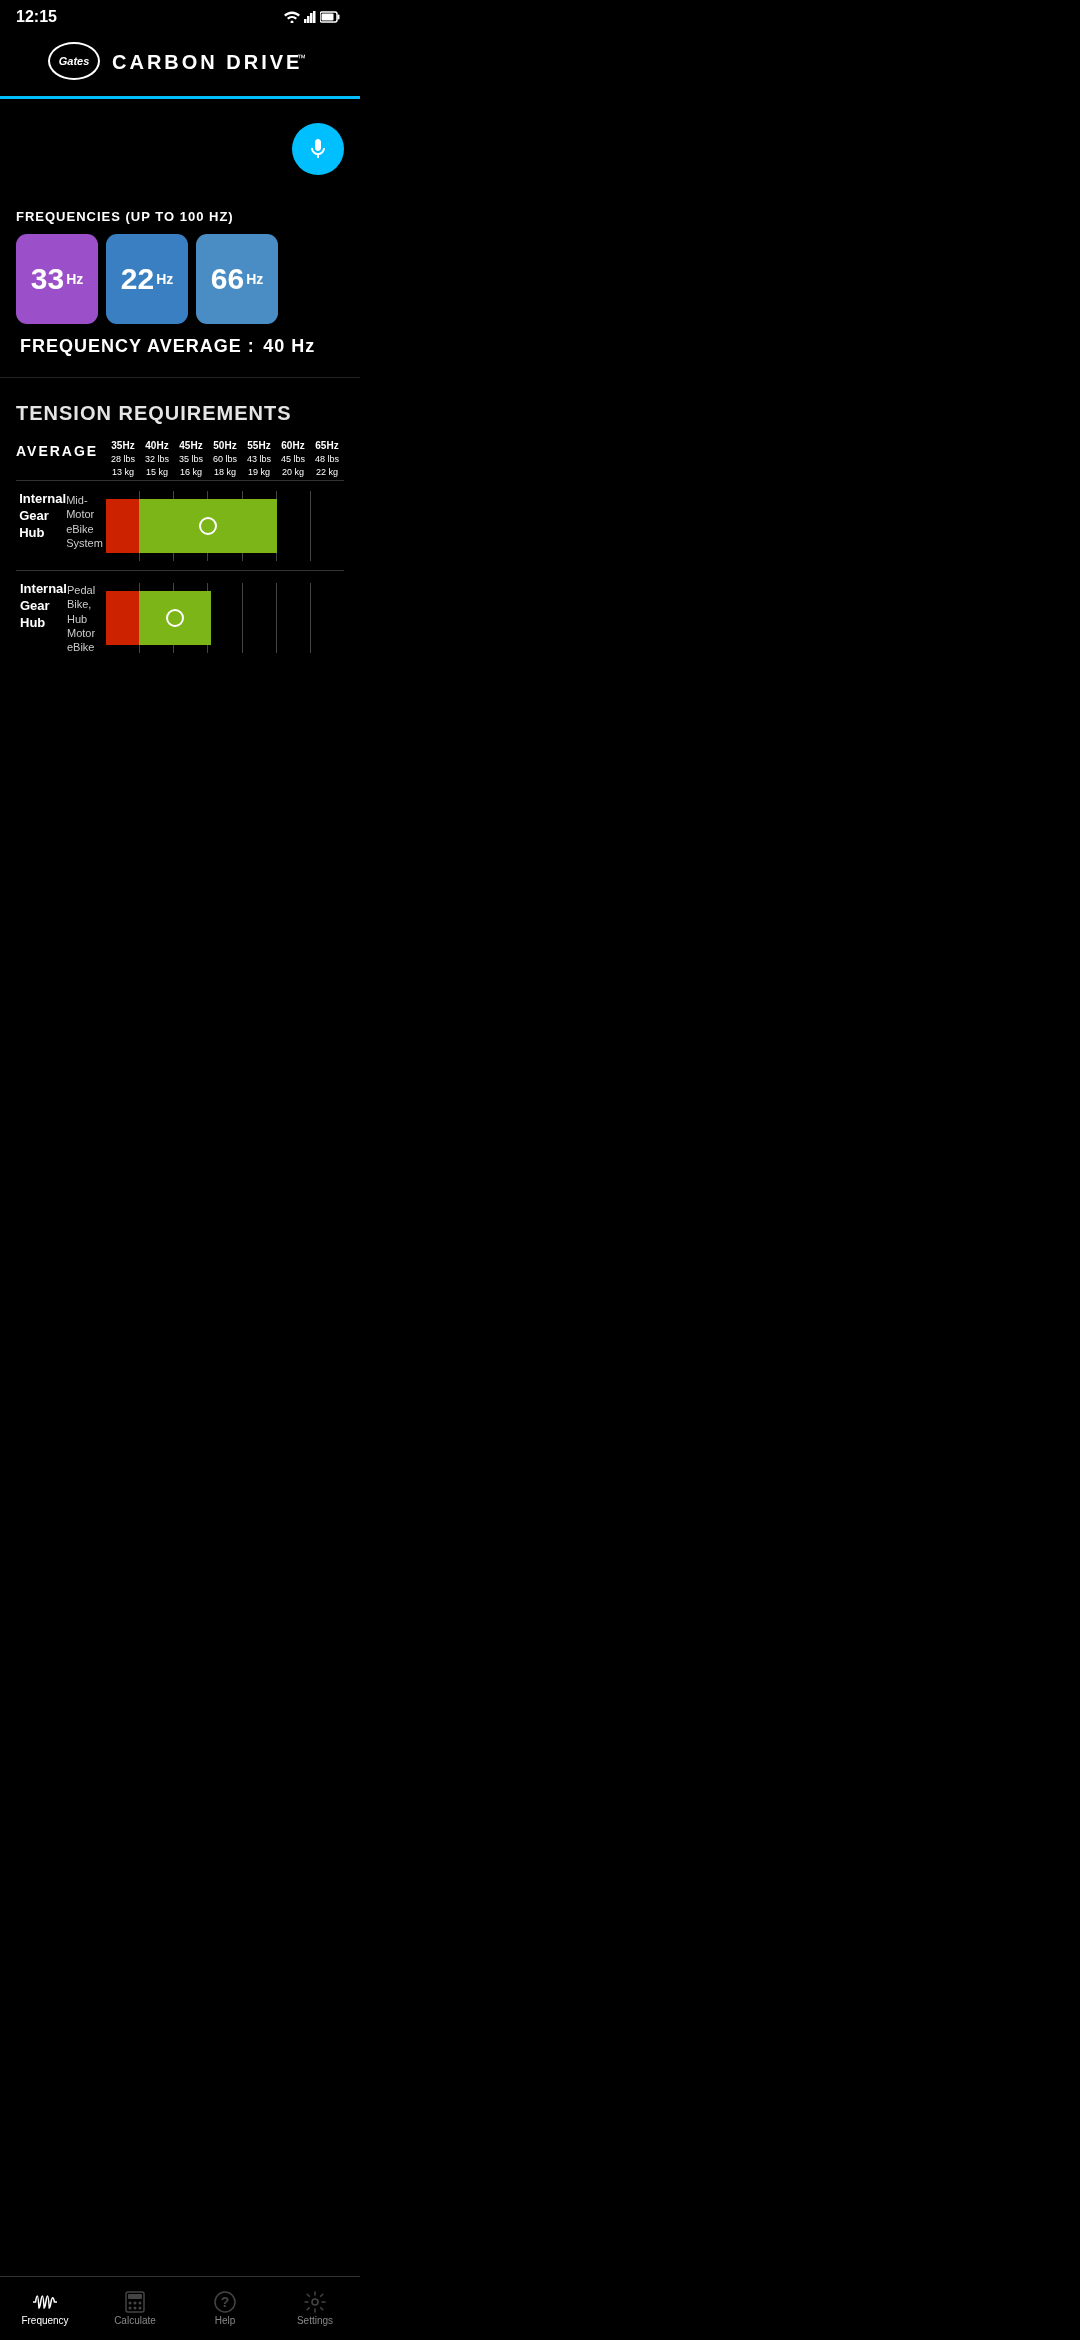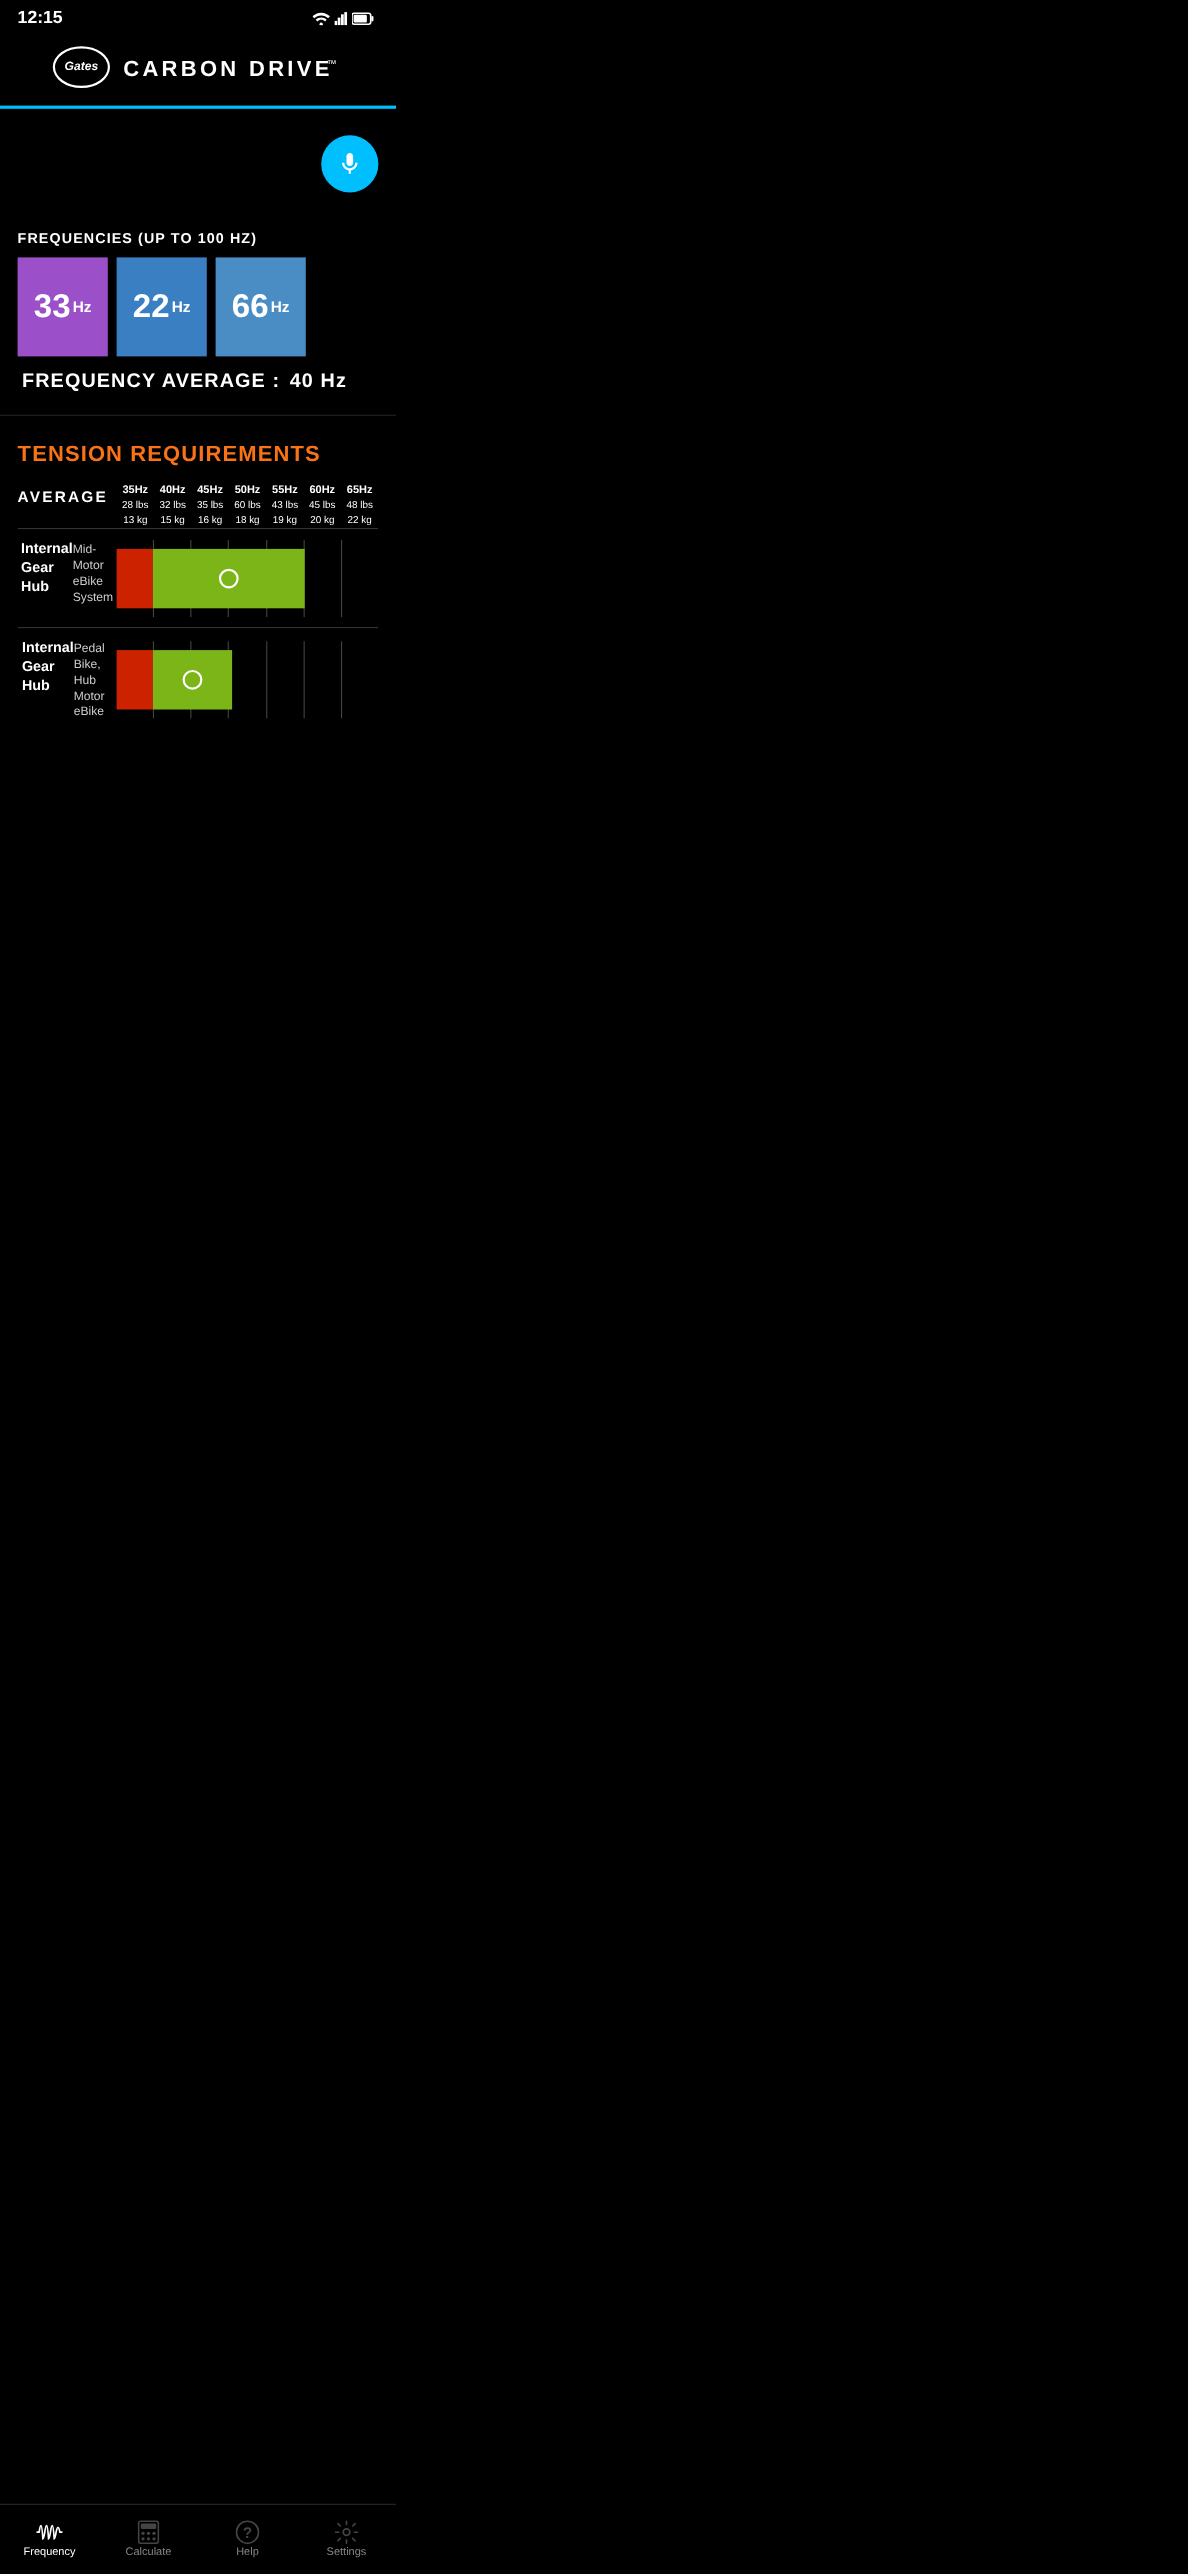--- a/index.html
+++ b/index.html
@@ -101,21 +101,21 @@
       margin-bottom: 10px;
     }
     .freq-boxes {
       display: flex;
       gap: 8px;
       margin-bottom: 12px;
     }
     .freq-box {
       width: 82px;
       height: 90px;
-      border-radius: 0;
+      border-radius: 11px;
       display: flex;
       align-items: center;
       justify-content: center;
     }
     .freq-box.purple { background: #9B4FC8; }
     .freq-box.blue-dark { background: #3A7FC1; }
     .freq-box.blue-steel { background: #4A8CC4; }
     .freq-value {
       font-size: 30px;
       font-weight: bold;
@@ -149,21 +149,21 @@
 
     
     .tension-section {
       padding: 16px 16px 0;
       background: #000;
     }
     .tension-title {
       font-size: 20px;
       font-weight: bold;
       letter-spacing: 1px;
-      color: #f97316;
+      color: #e5e5e5;
       margin-bottom: 12px;
     }
 
     
     .tension-table {
       width: 100%;
       overflow: hidden;
     }
     .tension-header-row {
       display: flex;

